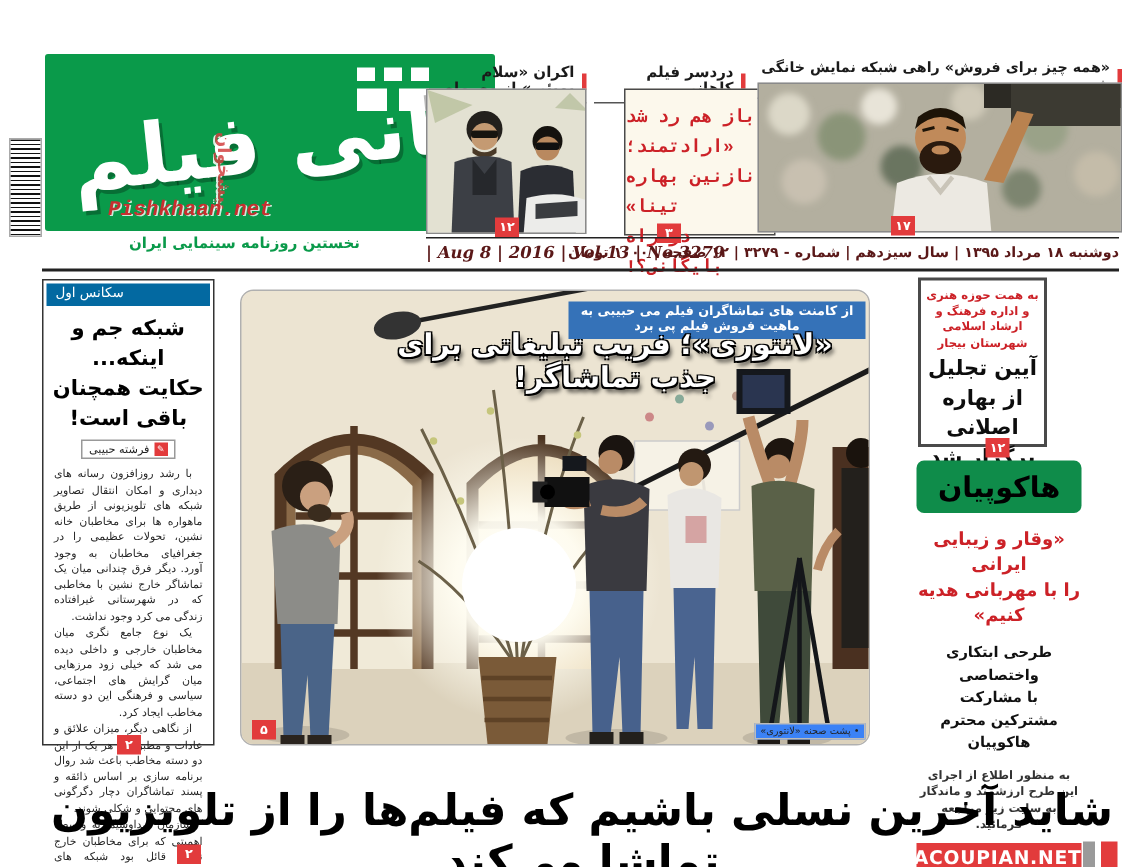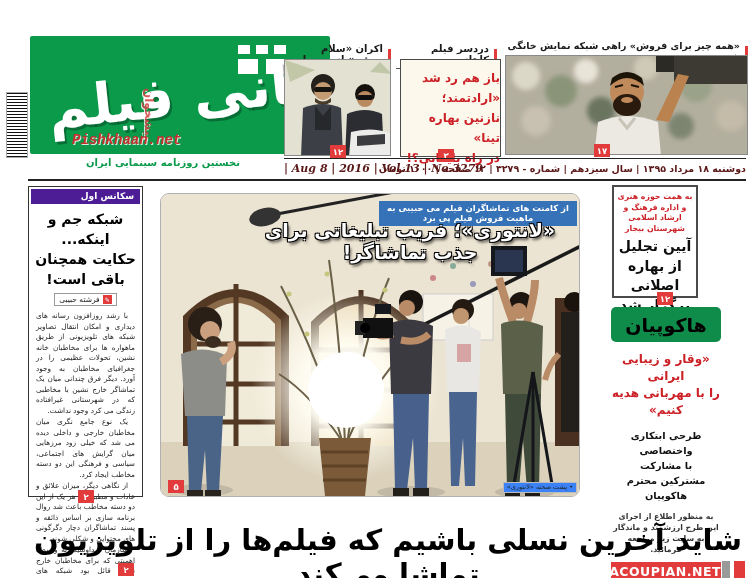--- a/index.html
+++ b/index.html
@@ -32,38 +32,38 @@
             color:#1a1a1a; border-bottom:1px solid #555; padding-bottom:3px; }
   .kicker .bar { width:3px; height:11px; background:#e23b3c; margin-left:5px; flex:none; }
   .k-salaam { left:284px; top:43px; width:107px; }
   .k-kahani { left:396px; top:43px; width:101px; }
   .k-sale   { left:505px; top:40px; width:243px; font-size:9.5px; }
 
   .photo-frame { border:1px solid #8a8a8a; background:#ddd; overflow:hidden; }
   .ph-salaam { left:284px; top:59px; width:107px; height:97px; }
   .ph-sale   { left:505px; top:55px; width:243px; height:100px; }
 
-  .box-kahani { left:400px; top:59px; width:101px; height:98px; border:1px solid #4a4a4a;
-                background:#fcf8ec; text-align:right; direction:rtl; padding-top:8px; }
+  .box-kahani { left:416px; top:59px; width:101px; height:98px; border:1px solid #4a4a4a;
+                background:#fcf8ec; text-align:left; direction:rtl; padding-top:8px;font-family:Liberation Mono, monospace; }
   .box-kahani div { font-size:12px; font-weight:bold; color:#cc2127; line-height:20px; }
 
   .badge { position:absolute; width:16px; height:13px; background:#e23b3c; color:#fff;
            font-size:8.5px; font-weight:bold; display:flex; align-items:center; justify-content:center; }
 
   
   .rule-top { left:284px; top:158px; width:462px; height:1px; background:#222; }
   .rule-bottom { left:28px; top:179px; width:718px; height:2px; background:#222; }
   .date-latin { left:284px; top:162px; font-family:"DejaVu Serif", serif; font-style:italic;
                 font-weight:bold; font-size:11px; color:#5a1818; }
   .date-fa { right:4px; top:163px; direction:rtl; font-size:9.5px; font-weight:bold; color:#5a1818; }
 
   
   .left-col { left:28px; top:186px; width:115px; height:311px; border:1px solid #333; background:#fff; }
-  .section-bar { margin:2px; background:#4c1d95; color:#fff; font-size:9px; font-weight:bold;
-                 text-align:right; padding:2px 6px 3px; direction:rtl; }
+  .section-bar { margin:2px; background:#0369a1; color:#fff; font-size:9px; font-weight:normal;
+                 text-align:left; padding:2px 6px 3px; direction:rtl; }
   .col-headline { margin-top:5px; text-align:center; direction:rtl; color:#000;
                   font-size:14px; font-weight:bold; line-height:20px; }
   .byline-row { display:flex; justify-content:center; margin-top:4px; }
   .byline-pill { display:flex; align-items:center; gap:3px; border:1px solid #999;
                  padding:1px 4px; font-size:7.5px; color:#222; direction:rtl; }
   .pen-ico { width:9px; height:9px; background:#e23b3c; color:#fff; font-size:6px; line-height:9px;
              text-align:center; flex:none; }
   .body-text { margin:5px 7px 0; direction:rtl; text-align:justify; color:#262626;
                font-size:7.3px; line-height:10.5px; }
   .body-text p { text-indent:7px; margin-bottom:1px; }

